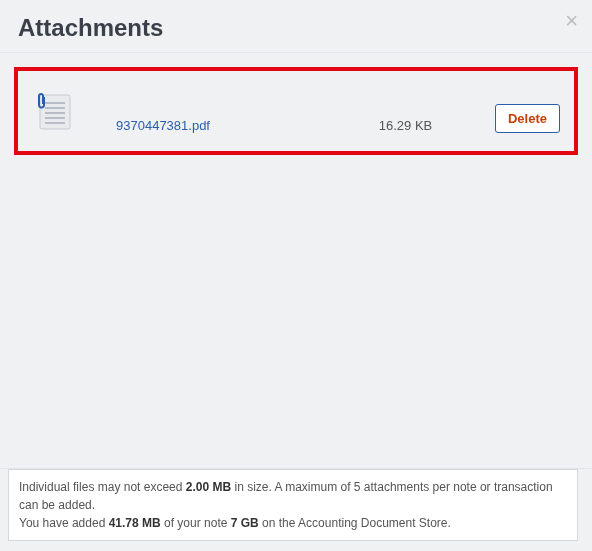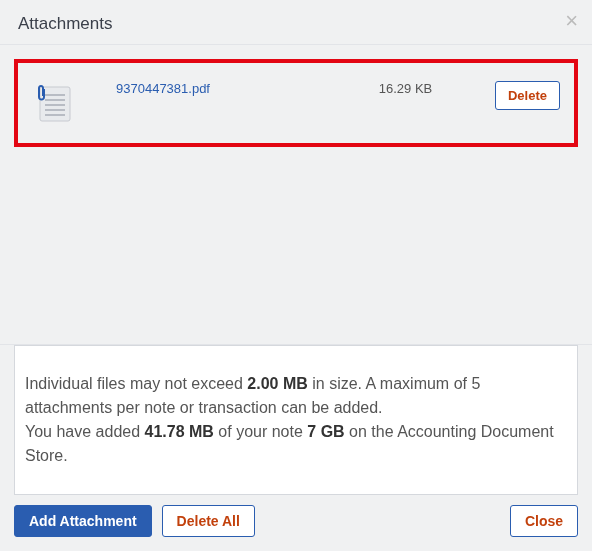--- a/index.html
+++ b/index.html
@@ -15,22 +15,22 @@
       width: 100%;
       height: 100%;
       display: flex;
       flex-direction: column;
     }
     .modal-header {
       padding: 14px 18px 10px 18px;
       position: relative;
     }
     .modal-title {
-      font-size: 17px;
-      font-weight: 400;
+      font-size: 24px;
+      font-weight: 700;
       color: #3a3f4a;
     }
     .close-x {
       position: absolute;
       top: 10px;
       right: 14px;
       font-size: 22px;
       color: #bbb;
       cursor: pointer;
       line-height: 1;
@@ -42,21 +42,21 @@
       border-bottom: 1px solid #e2e4e8;
       position: relative;
     }
     .highlight-box {
       border: 4px solid #e30613;
       padding: 8px 10px;
       margin-top: 4px;
     }
     .attachment-row {
       display: flex;
-      align-items: flex-start;
+      align-items: flex-end;
       padding: 10px 4px;
     }
     .file-icon {
       width: 44px;
       height: 44px;
       position: relative;
       flex-shrink: 0;
     }
     .file-icon svg { width: 100%; height: 100%; }
     .file-name {
@@ -86,25 +86,25 @@
       color: #fff;
       border: 1px solid #2a5db0;
     }
     .delete-btn {
       padding: 6px 12px;
       font-size: 13px;
     }
     .info-box {
       border: 1px solid #d5d8dd;
       background: #fff;
-      padding: 26px 10px;
-      font-size: 16px;
+      padding: 8px 10px;
+      font-size: 12px;
       color: #555;
       line-height: 1.5;
-      margin: 0 14px 10px 14px;
+      margin: 0 14px 10px 8px;
     }
     .info-box b { color: #333; font-weight: 700; }
     .modal-footer {
       display: flex;
       align-items: center;
       gap: 10px;
       padding: 0 14px 14px 14px;
     }
     .spacer { flex: 1; }
   </style>
@@ -137,20 +137,14 @@
         <button class="btn delete-btn">Delete</button>
       </div>
     </div>
   </div>
 
   <div class="info-box">
     <span>Individual files may not exceed </span><b>2.00 MB</b><span> in size. A maximum of </span><span>5</span><span> attachments per note or transaction can be added.</span><br>
     <span>You have added </span><b>41.78 MB</b><span> of your note </span><b>7 GB</b><span> on the Accounting Document Store.</span>
   </div>
 
-  <div class="modal-footer">
-    <button class="btn btn-primary">Add Attachment</button>
-    <button class="btn">Delete All</button>
-    <div class="spacer"></div>
-    <button class="btn">Close</button>
-  </div>
 
 </div>
 
 </body></html>

